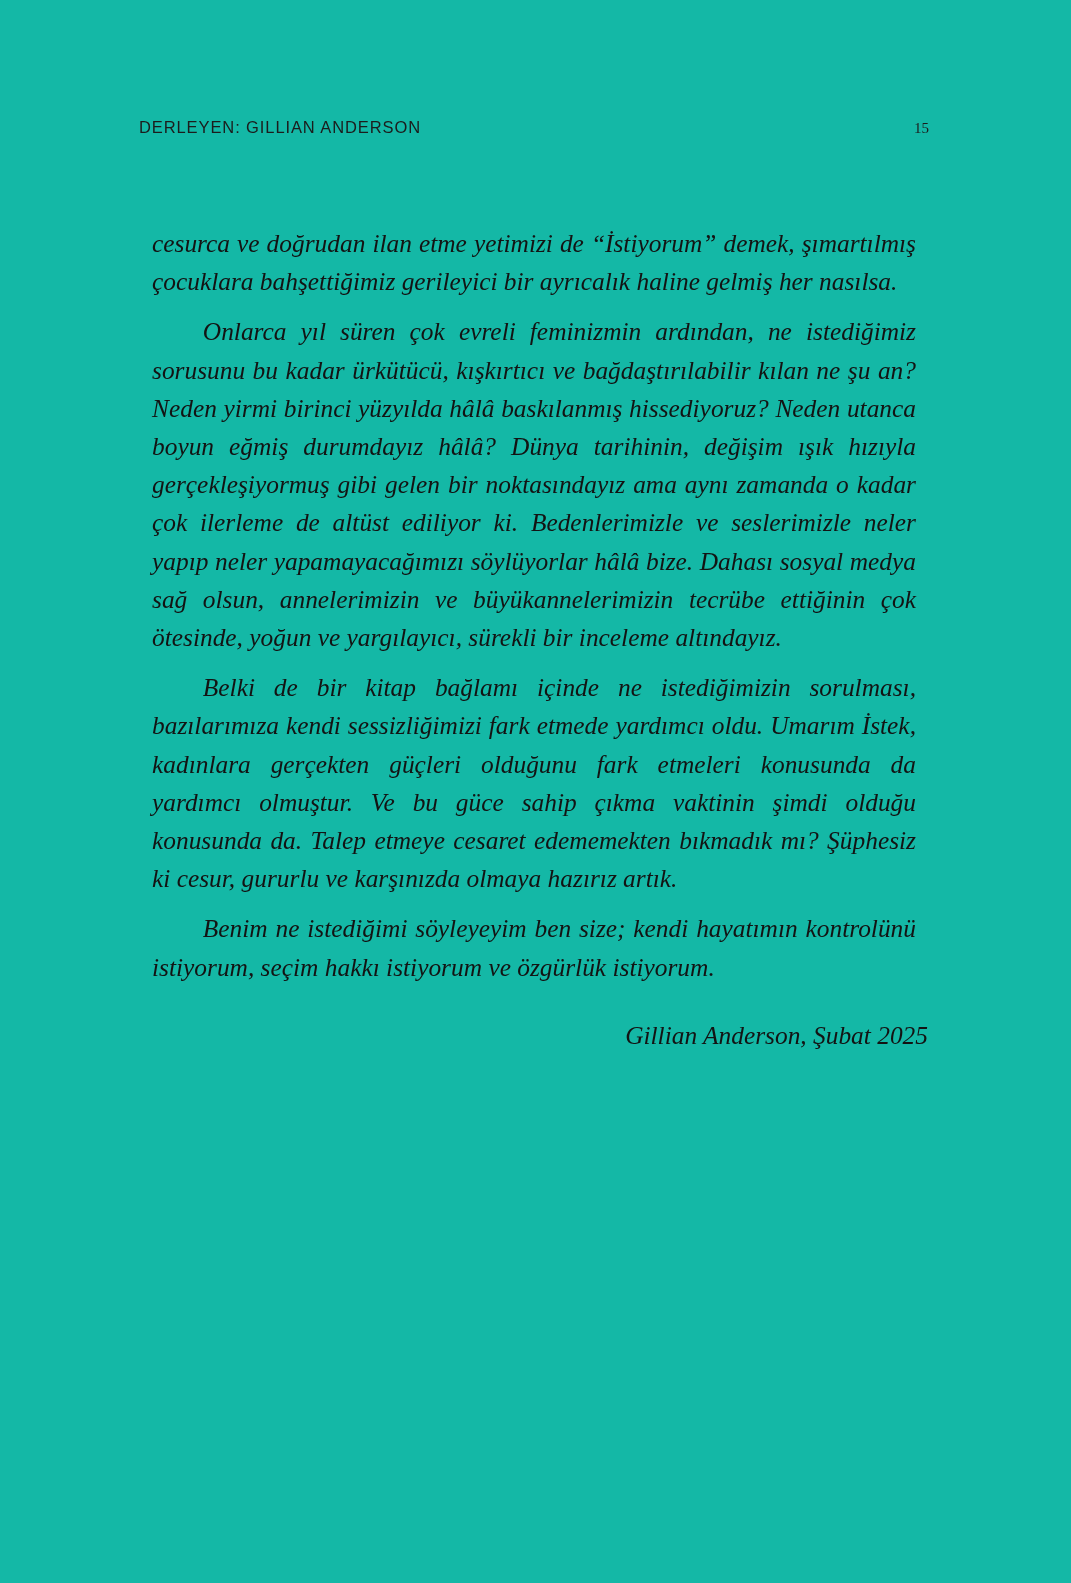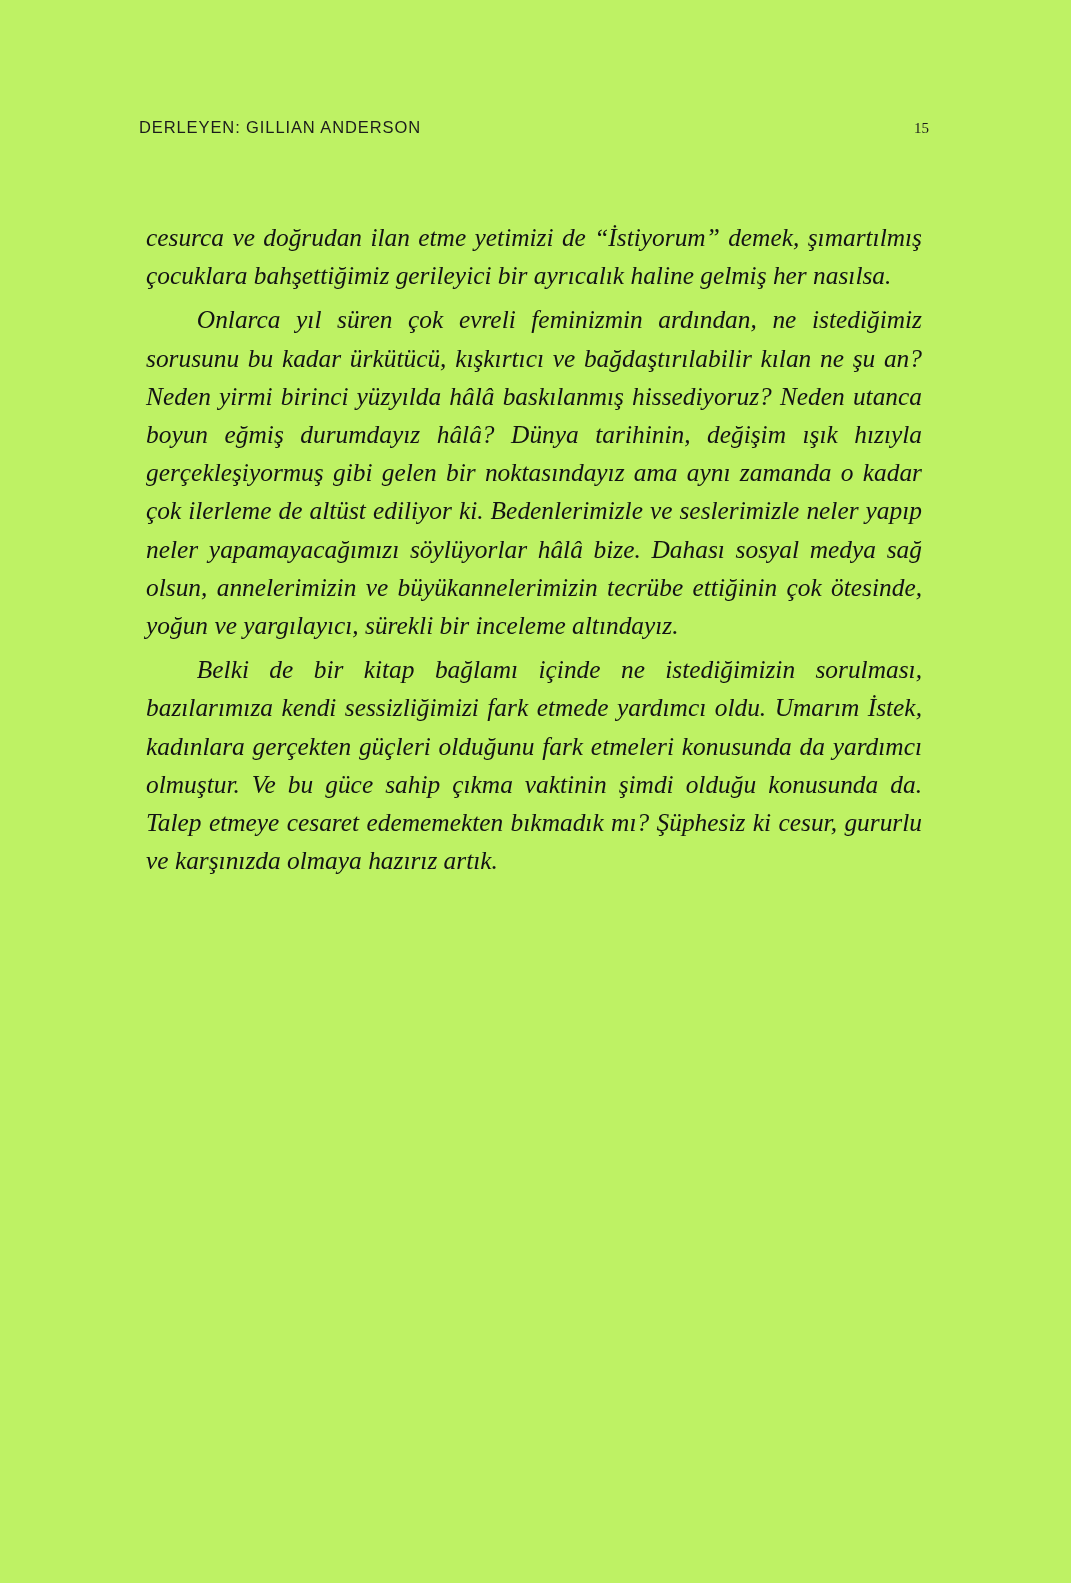--- a/index.html
+++ b/index.html
@@ -11,21 +11,21 @@
     width: 1071px;
     height: 1583px;
     overflow: hidden;
     font-family: "Liberation Serif", serif;
     color: #171717;
   }
   .page {
     position: relative;
     width: 1071px;
     height: 1583px;
-    background: #bef264;
+    background: #14b8a6;
   }
   .running-head {
     position: absolute;
     top: 118px;
     left: 139px;
     width: 790px;
     display: flex;
     align-items: baseline;
     justify-content: space-between;
   }
@@ -48,21 +48,21 @@
     width: 788px;
     font-family: "Liberation Serif", serif;
     font-style: italic;
     font-size: 25.4px;
     line-height: 38.2px;
     color: #131313;
     text-align: justify;
     text-justify: inter-word;
   }
   .body-text p {
-    margin: 6px;
+    margin: 12px;
   }
   .body-text p.indent {
     text-indent: 2.0em;
     font-style: italic;
   }
   .signature {
     margin-top: 30px;
     text-align: right;
     font-style: italic;
     font-size: 25.4px;
@@ -76,15 +76,17 @@
 
   <div class="running-head">
     <div class="head-title">DERLEYEN: GILLIAN ANDERSON</div>
     <div class="folio">15</div>
   </div>
 
   <div class="body-text">
     <p>cesurca ve doğrudan ilan etme yetimizi de “İstiyorum” demek, şımartılmış çocuklara bahşettiğimiz gerileyici bir ayrıcalık haline gelmiş her nasılsa.</p>
     <p class="indent">Onlarca yıl süren çok evreli feminizmin ardından, ne istediğimiz sorusunu bu kadar ürkütücü, kışkırtıcı ve bağdaştırılabilir kılan ne şu an? Neden yirmi birinci yüzyılda hâlâ baskılanmış hissediyoruz? Neden utanca boyun eğmiş durumdayız hâlâ? Dünya tarihinin, değişim ışık hızıyla gerçekleşiyormuş gibi gelen bir noktasındayız ama aynı zamanda o kadar çok ilerleme de altüst ediliyor ki. Bedenlerimizle ve seslerimizle neler yapıp neler yapamayacağımızı söylüyorlar hâlâ bize. Dahası sosyal medya sağ olsun, annelerimizin ve büyükannelerimizin tecrübe ettiğinin çok ötesinde, yoğun ve yargılayıcı, sürekli bir inceleme altındayız.</p>
     <p class="indent">Belki de bir kitap bağlamı içinde ne istediğimizin sorulması, bazılarımıza kendi sessizliğimizi fark etmede yardımcı oldu. Umarım İstek, kadınlara gerçekten güçleri olduğunu fark etmeleri konusunda da yardımcı olmuştur. Ve bu güce sahip çıkma vaktinin şimdi olduğu konusunda da. Talep etmeye cesaret edememekten bıkmadık mı? Şüphesiz ki cesur, gururlu ve karşınızda olmaya hazırız artık.</p>
+    <p class="indent">Benim ne istediğimi söyleyeyim ben size; kendi hayatımın kontrolünü istiyorum, seçim hakkı istiyorum ve özgürlük istiyorum.</p>
+    <div class="signature">Gillian Anderson, Şubat 2025</div>
   </div>
 
 </div>
 
 </body></html>

